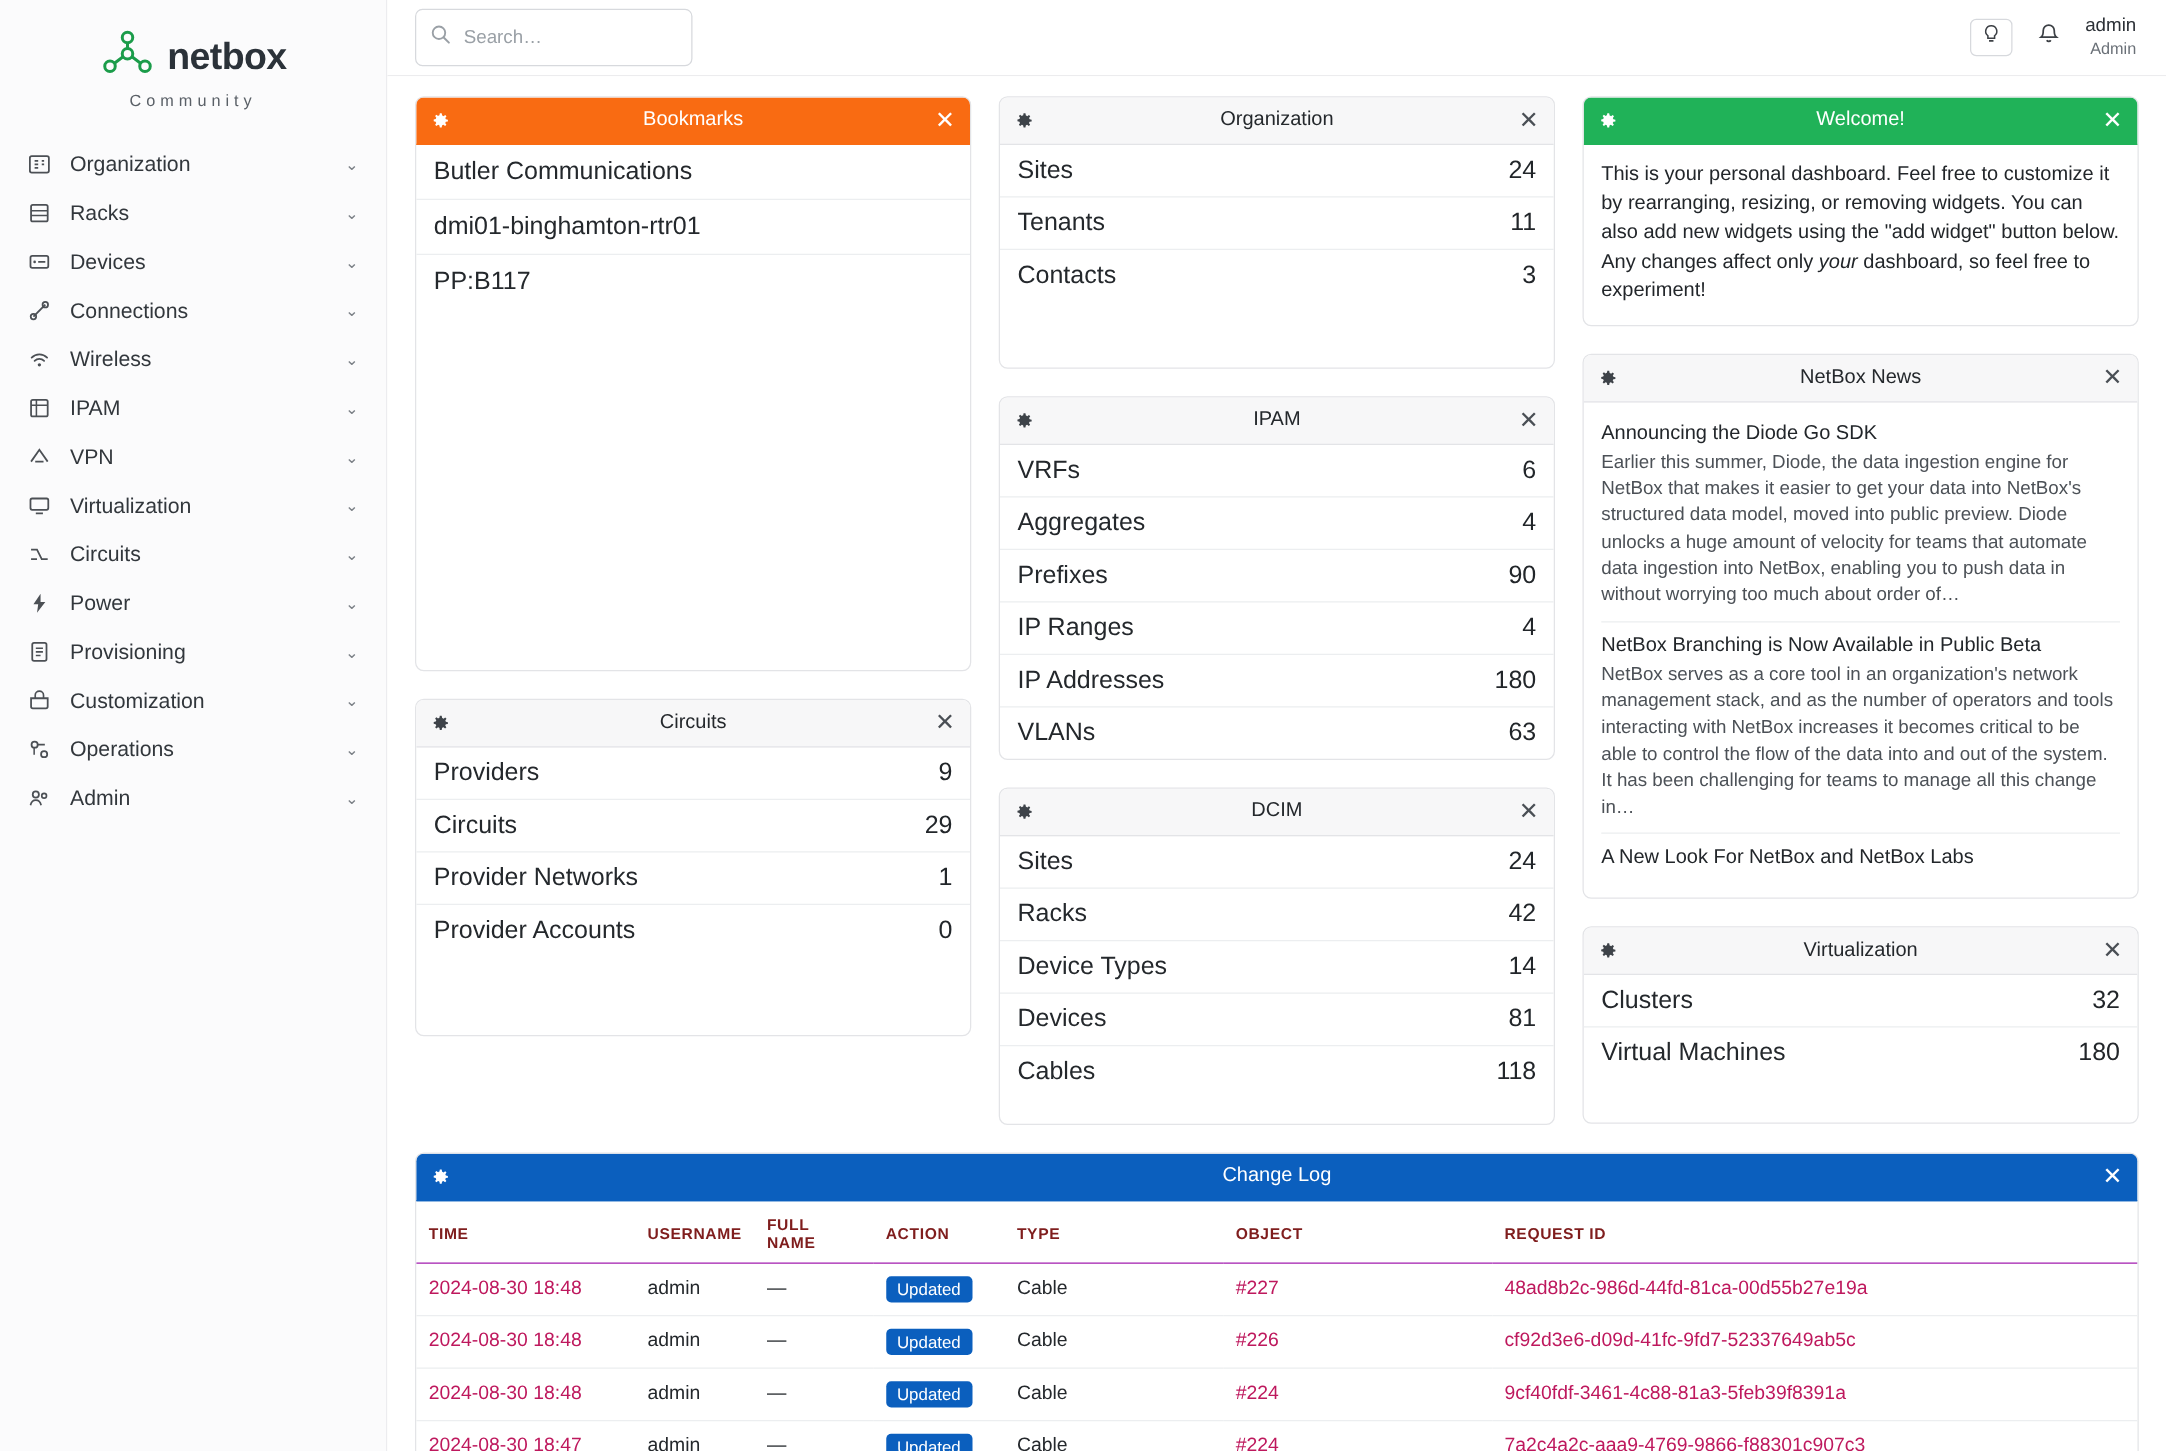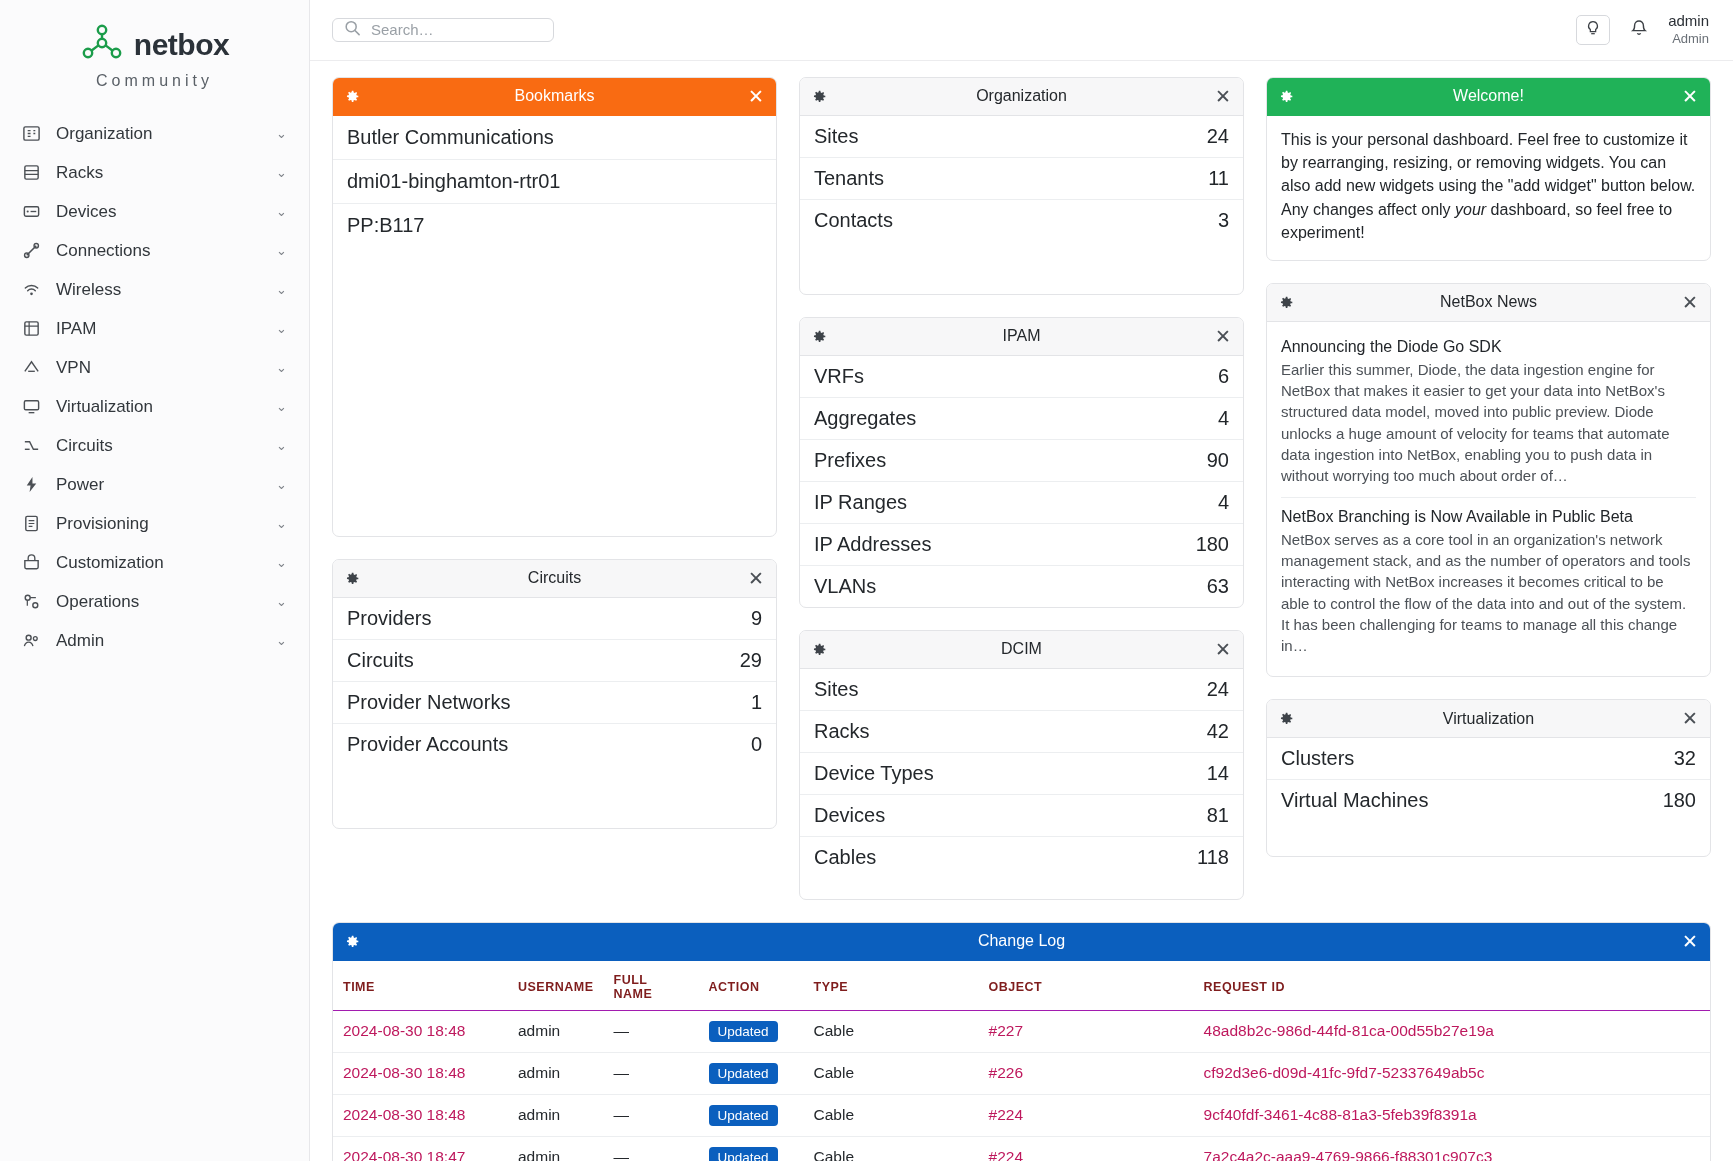--- a/index.html
+++ b/index.html
@@ -30,21 +30,21 @@
   }
   .brand-row { display: flex; align-items: center; gap: 10px; }
   .brand-name {
     font-size: 30px;
     font-weight: 700;
     color: #2b3239;
     letter-spacing: -0.5px;
   }
   .brand-sub {
     margin-top: 4px;
-    font-size: 16px;
+    font-size: 13px;
     letter-spacing: 4px;
     color: #5a6067;
     text-transform: none;
   }
   .nav { margin-top: 6px; }
   .nav-item {
     display: flex;
     align-items: center;
     height: 39px;
     padding: 0 22px 0 20px;
@@ -68,21 +68,21 @@
     height: 62px;
     display: flex;
     align-items: center;
     padding: 0 24px 0 22px;
     border-bottom: 1px solid #ececee;
     background: #fff;
   }
   .search-wrap {
     position: relative;
     width: 222px;
-    height: 24px;
+    height: 46px;
   }
   .search-input {
     width: 100%; height: 100%;
     border: 1px solid #d7d9dd;
     border-radius: 6px;
     padding: 0 10px 0 38px;
     font-size: 15px;
     color: #303337;
     outline: none;
     background: #fff;
@@ -643,20 +643,23 @@
               <span class="close">✕</span>
             </div>
             <div class="news-body">
               <div class="news-item">
                 <div class="news-title">Announcing the Diode Go SDK</div>
                 <div class="news-text">Earlier this summer, Diode, the data ingestion engine for NetBox that makes it easier to get your data into NetBox's structured data model, moved into public preview. Diode unlocks a huge amount of velocity for teams that automate data ingestion into NetBox, enabling you to push data in without worrying too much about order of…</div>
               </div>
               <div class="news-item">
                 <div class="news-title">NetBox Branching is Now Available in Public Beta</div>
                 <div class="news-text">NetBox serves as a core tool in an organization's network management stack, and as the number of operators and tools interacting with NetBox increases it becomes critical to be able to control the flow of the data into and out of the system. It has been challenging for teams to manage all this change in…</div>
+              </div>
+              <div class="news-item">
+                <div class="news-title">A New Look For NetBox and NetBox Labs</div>
               </div>
             </div>
           </div>
 
           <div class="card">
             <div class="card-head">
               <span class="gear">
                 <svg width="15" height="15" viewBox="0 0 16 16">
                     <path d="M8 5.2A2.8 2.8 0 1 0 8 10.8 2.8 2.8 0 0 0 8 5.2zm6.2 3.6.0-1.6-1.7-.3a4.9 4.9 0 0 0-.5-1.2l1-1.4-1.1-1.1-1.4 1a4.9 4.9 0 0 0-1.2-.5L8.9 1.8H7.3L7 3.5a4.9 4.9 0 0 0-1.2.5l-1.4-1-1.1 1.1 1 1.4a4.9 4.9 0 0 0-.5 1.2l-1.7.3v1.6l1.7.3c.1.4.3.8.5 1.2l-1 1.4 1.1 1.1 1.4-1c.4.2.8.4 1.2.5l.3 1.7h1.6l.3-1.7c.4-.1.8-.3 1.2-.5l1.4 1 1.1-1.1-1-1.4c.2-.4.4-.8.5-1.2z" fill="currentColor"></path>
                   </svg>

